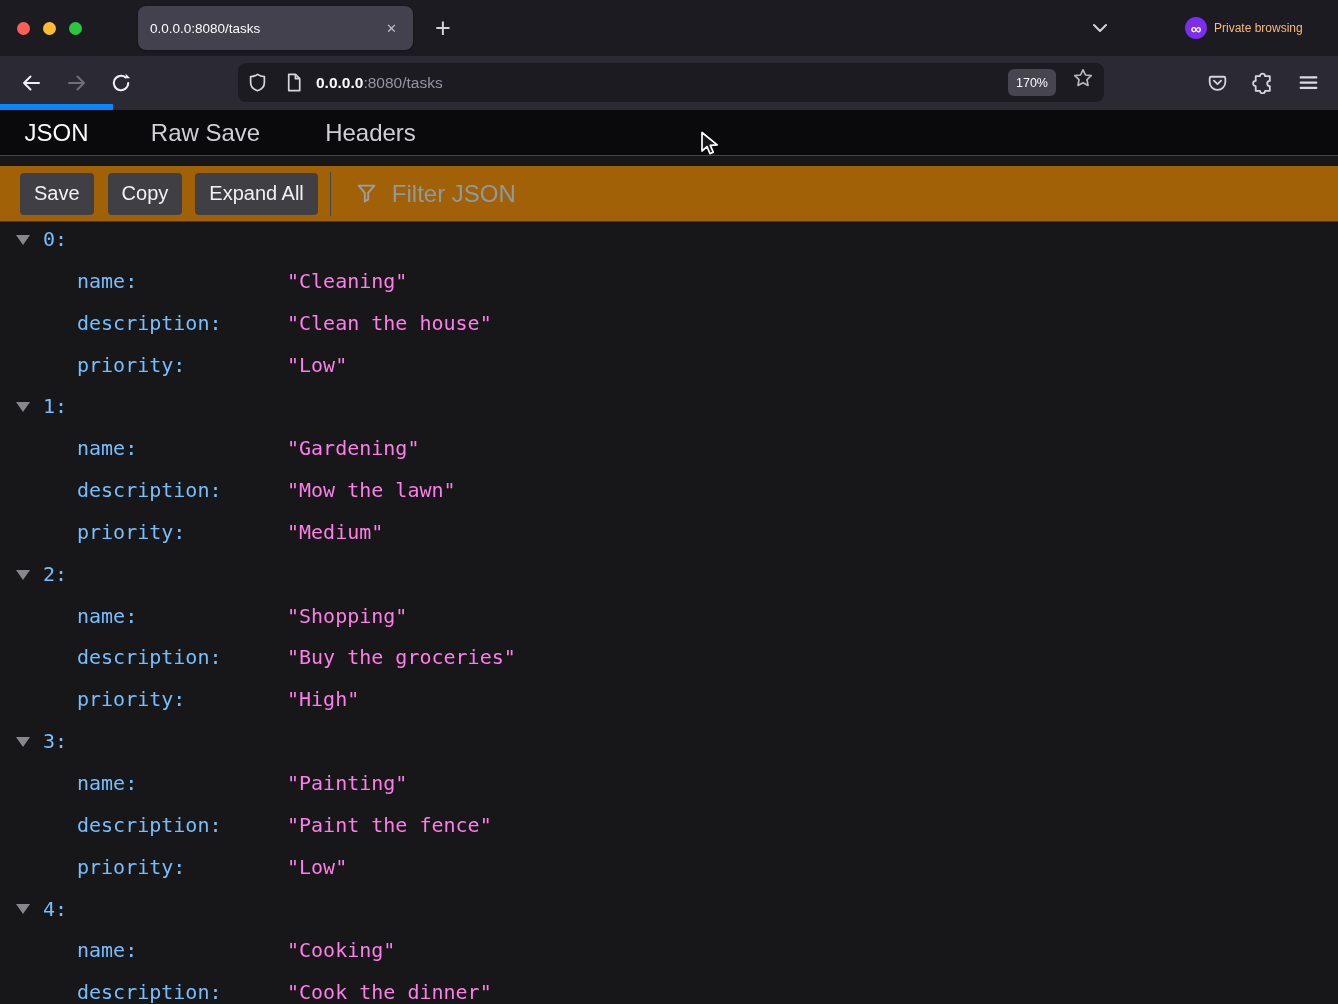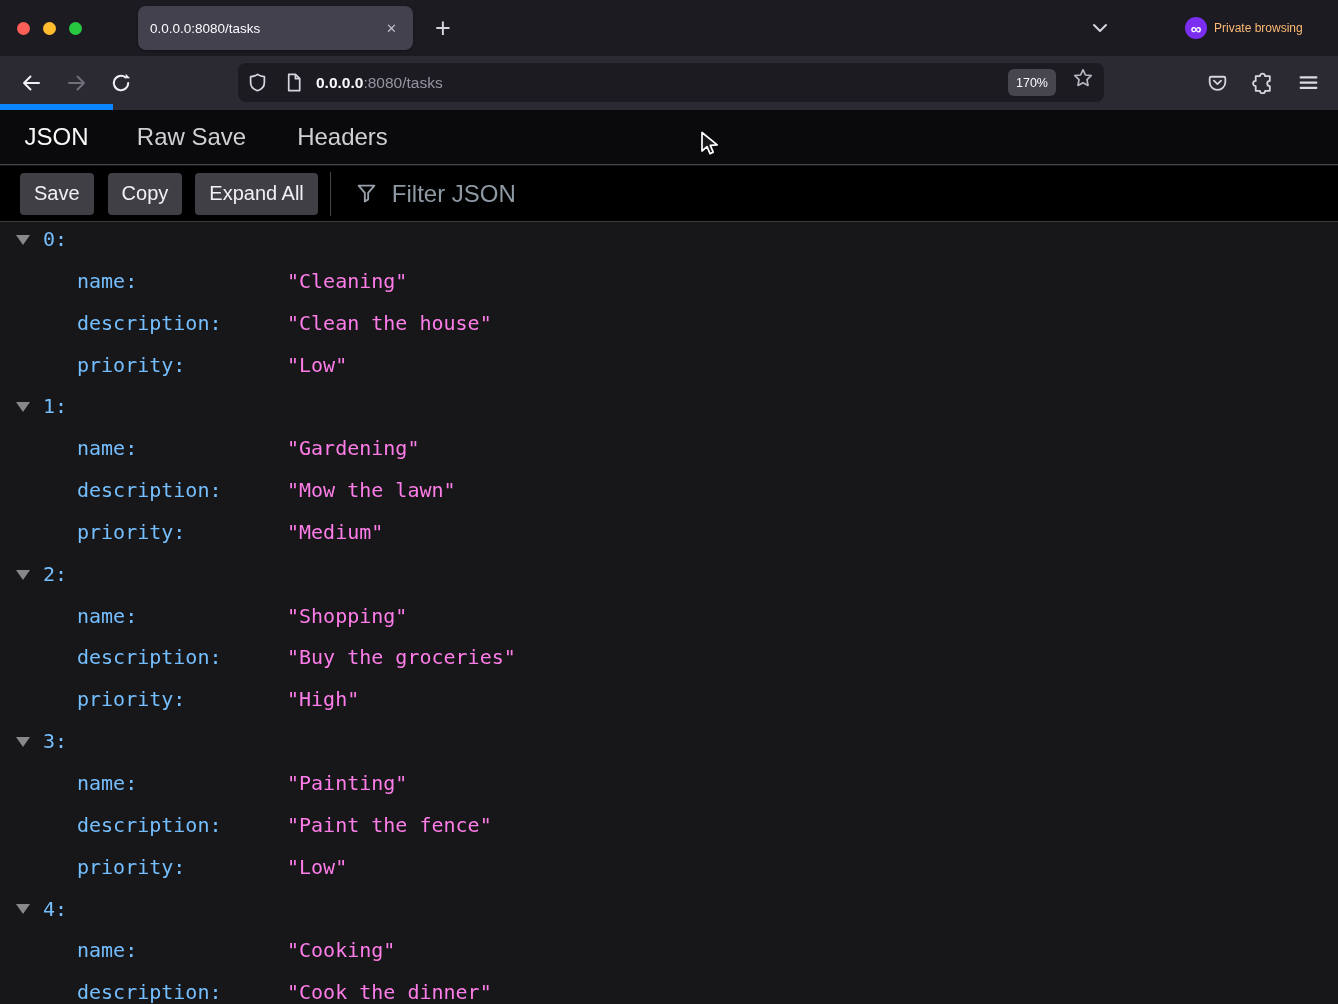--- a/index.html
+++ b/index.html
@@ -28,28 +28,28 @@
   .urlbar .page{margin-left:15px;}
   .url-text{margin-left:12px;font-size:15.5px;white-space:nowrap;}
   .url-text .host{color:#fbfbfe;font-weight:600;}
   .url-text .rest{color:#9595a2;}
   .zoom-badge{position:absolute;left:770px;top:6px;height:27px;padding:0 8px;border-radius:6px;background:#47464f;color:#fbfbfe;font-size:12.5px;display:flex;align-items:center;}
   .star{position:absolute;left:834px;top:4px;}
   .right-icons{position:absolute;top:15px;}
 
   
   .progress-blue{position:absolute;left:0;top:104px;width:113px;height:6px;background:#0a84ff;z-index:5;}
-  .vtabs{position:absolute;left:0;top:110px;width:100%;height:55px;background:#0a0a0c;border-bottom:1px solid #46464c;box-sizing:border-box;display:flex;}
+  .vtabs{position:absolute;left:0;top:110px;width:100%;height:46px;background:#0a0a0c;border-bottom:1px solid #46464c;box-sizing:border-box;display:flex;gap:14px;}
   .vtab{display:flex;align-items:center;justify-content:center;font-size:24px;color:#cfcfd4;height:100%;}
   .vtab.t-json{width:113px;color:#f9f9fa;}
   .vtab.t-raw{width:157px;}
   .vtab.t-headers{width:145px;}
 
   
-  .vtoolbar{position:absolute;left:0;top:166px;width:100%;height:56px;background:#000000;border-bottom:1px solid #3b3b40;box-sizing:border-box;display:flex;align-items:center;}
+  .vtoolbar{position:absolute;left:0;top:166px;width:100%;height:56px;background:#a16207;border-bottom:1px solid #3b3b40;box-sizing:border-box;display:flex;align-items:center;}
   .tbtn{background:#403f46;color:#f1f1f3;font-size:20px;font-family:"Liberation Sans",sans-serif;border:none;border-radius:4px;height:42px;padding:0 14px;}
   .tbtn.save{margin-left:20px;}
   .tbtn.copy{margin-left:14px;}
   .tbtn.collapse{margin-left:14px;}
   .tbtn.expand{margin-left:13px;}
   .tb-sep{width:1px;height:44px;background:#45454a;margin-left:12px;}
   .funnel{margin-left:24px;flex:none;}
   .filter-input{margin-left:12px;flex:1;background:transparent;border:none;outline:none;color:#e2e2e6;font-size:24px;font-family:Liberation Sans, sans-serif;}
   .filter-input::placeholder{color:#8e99a4;opacity:1;}
 

